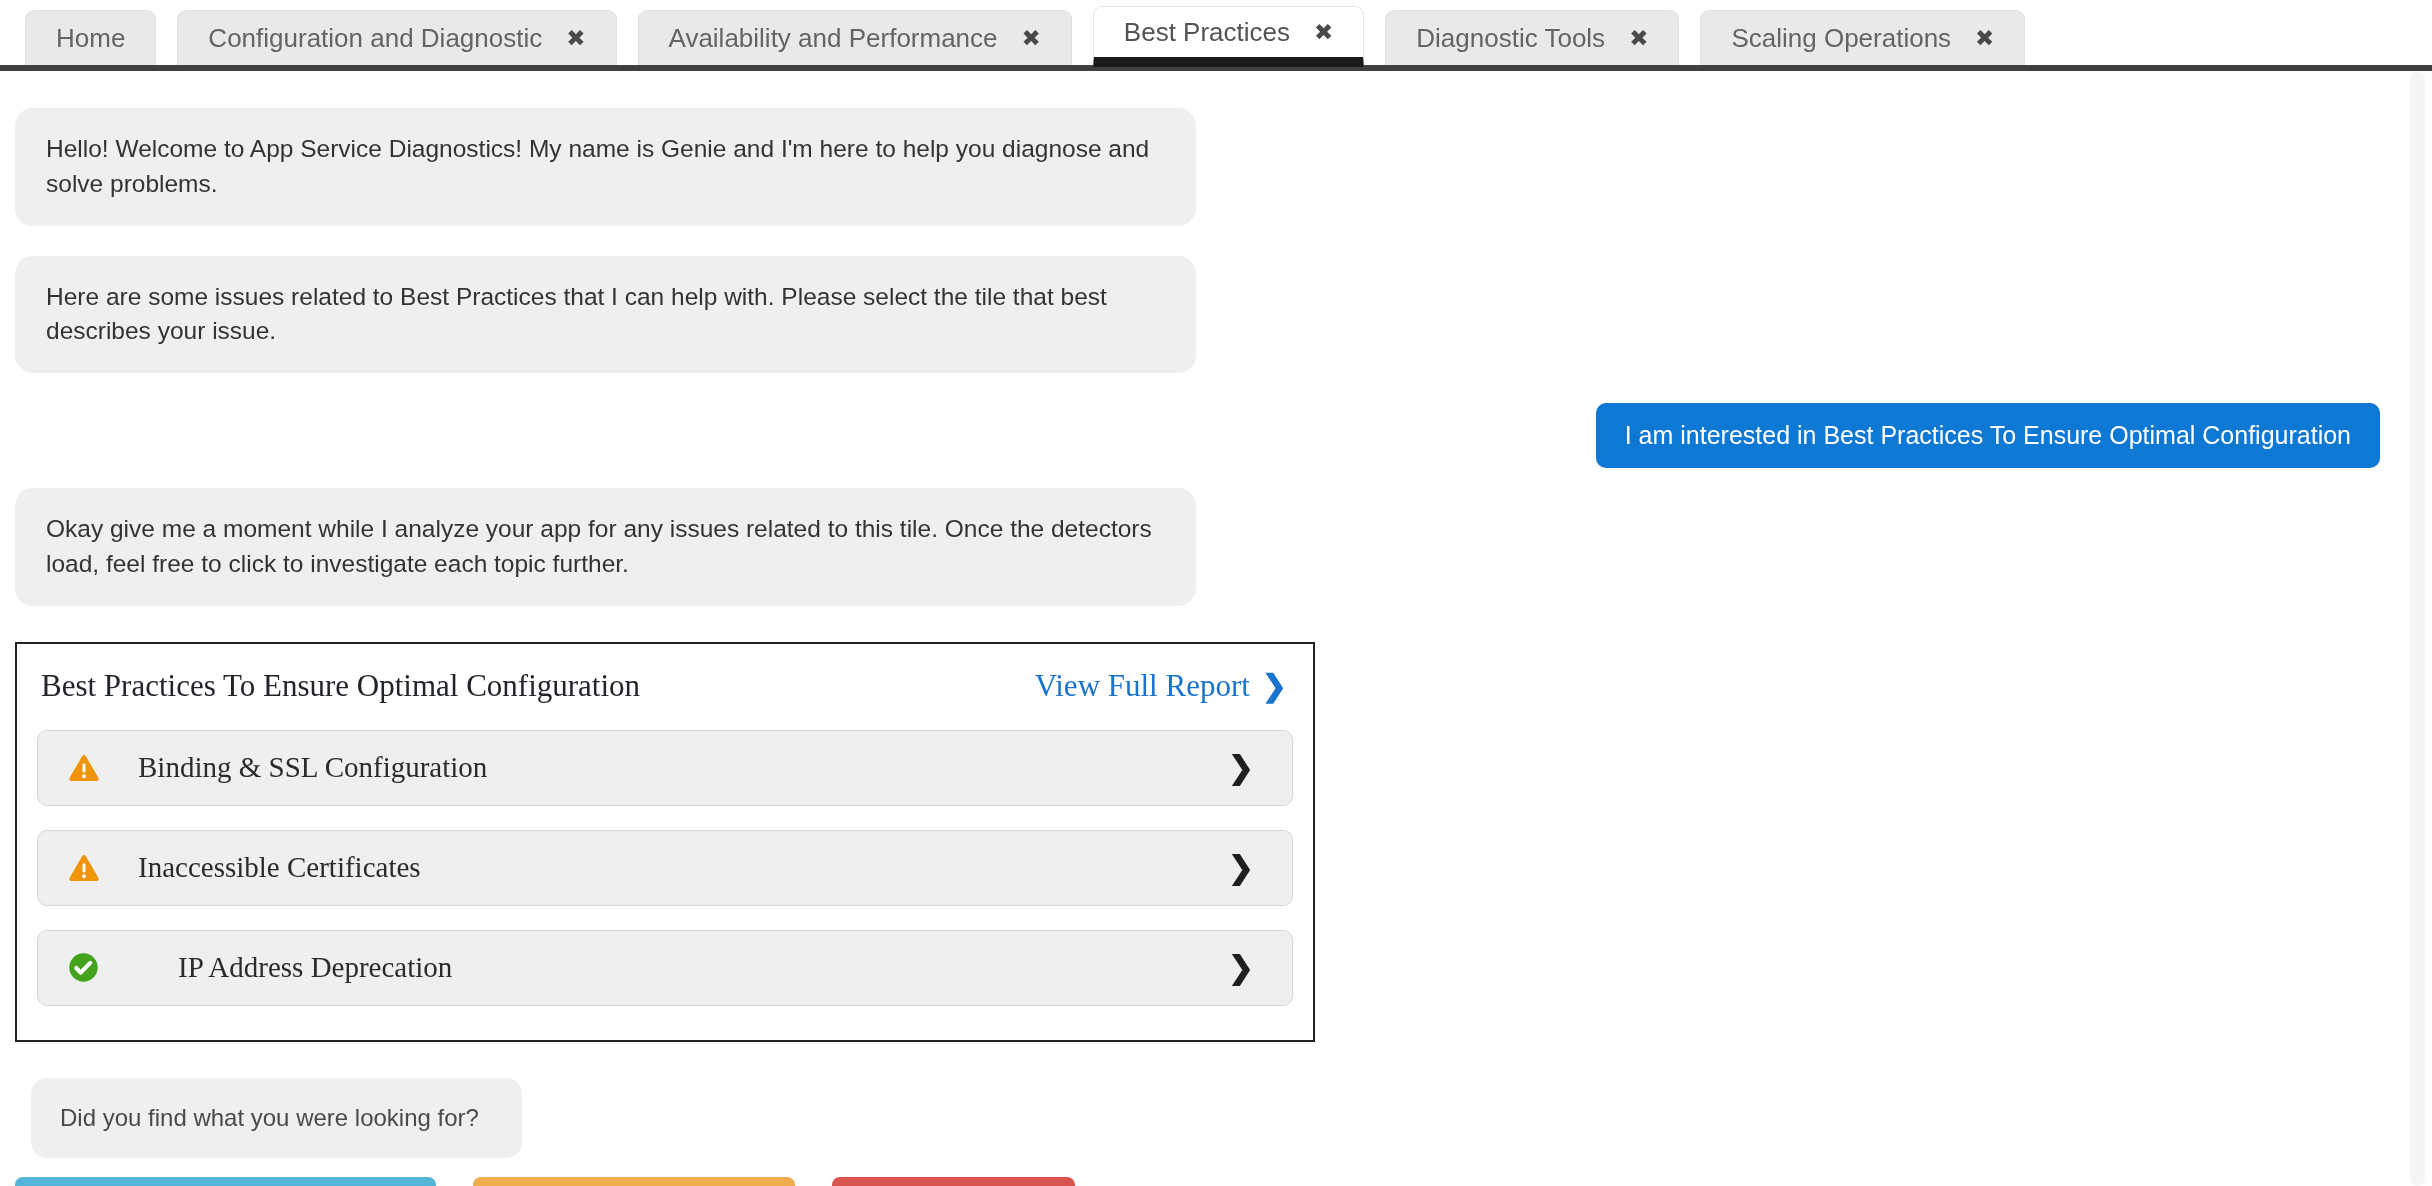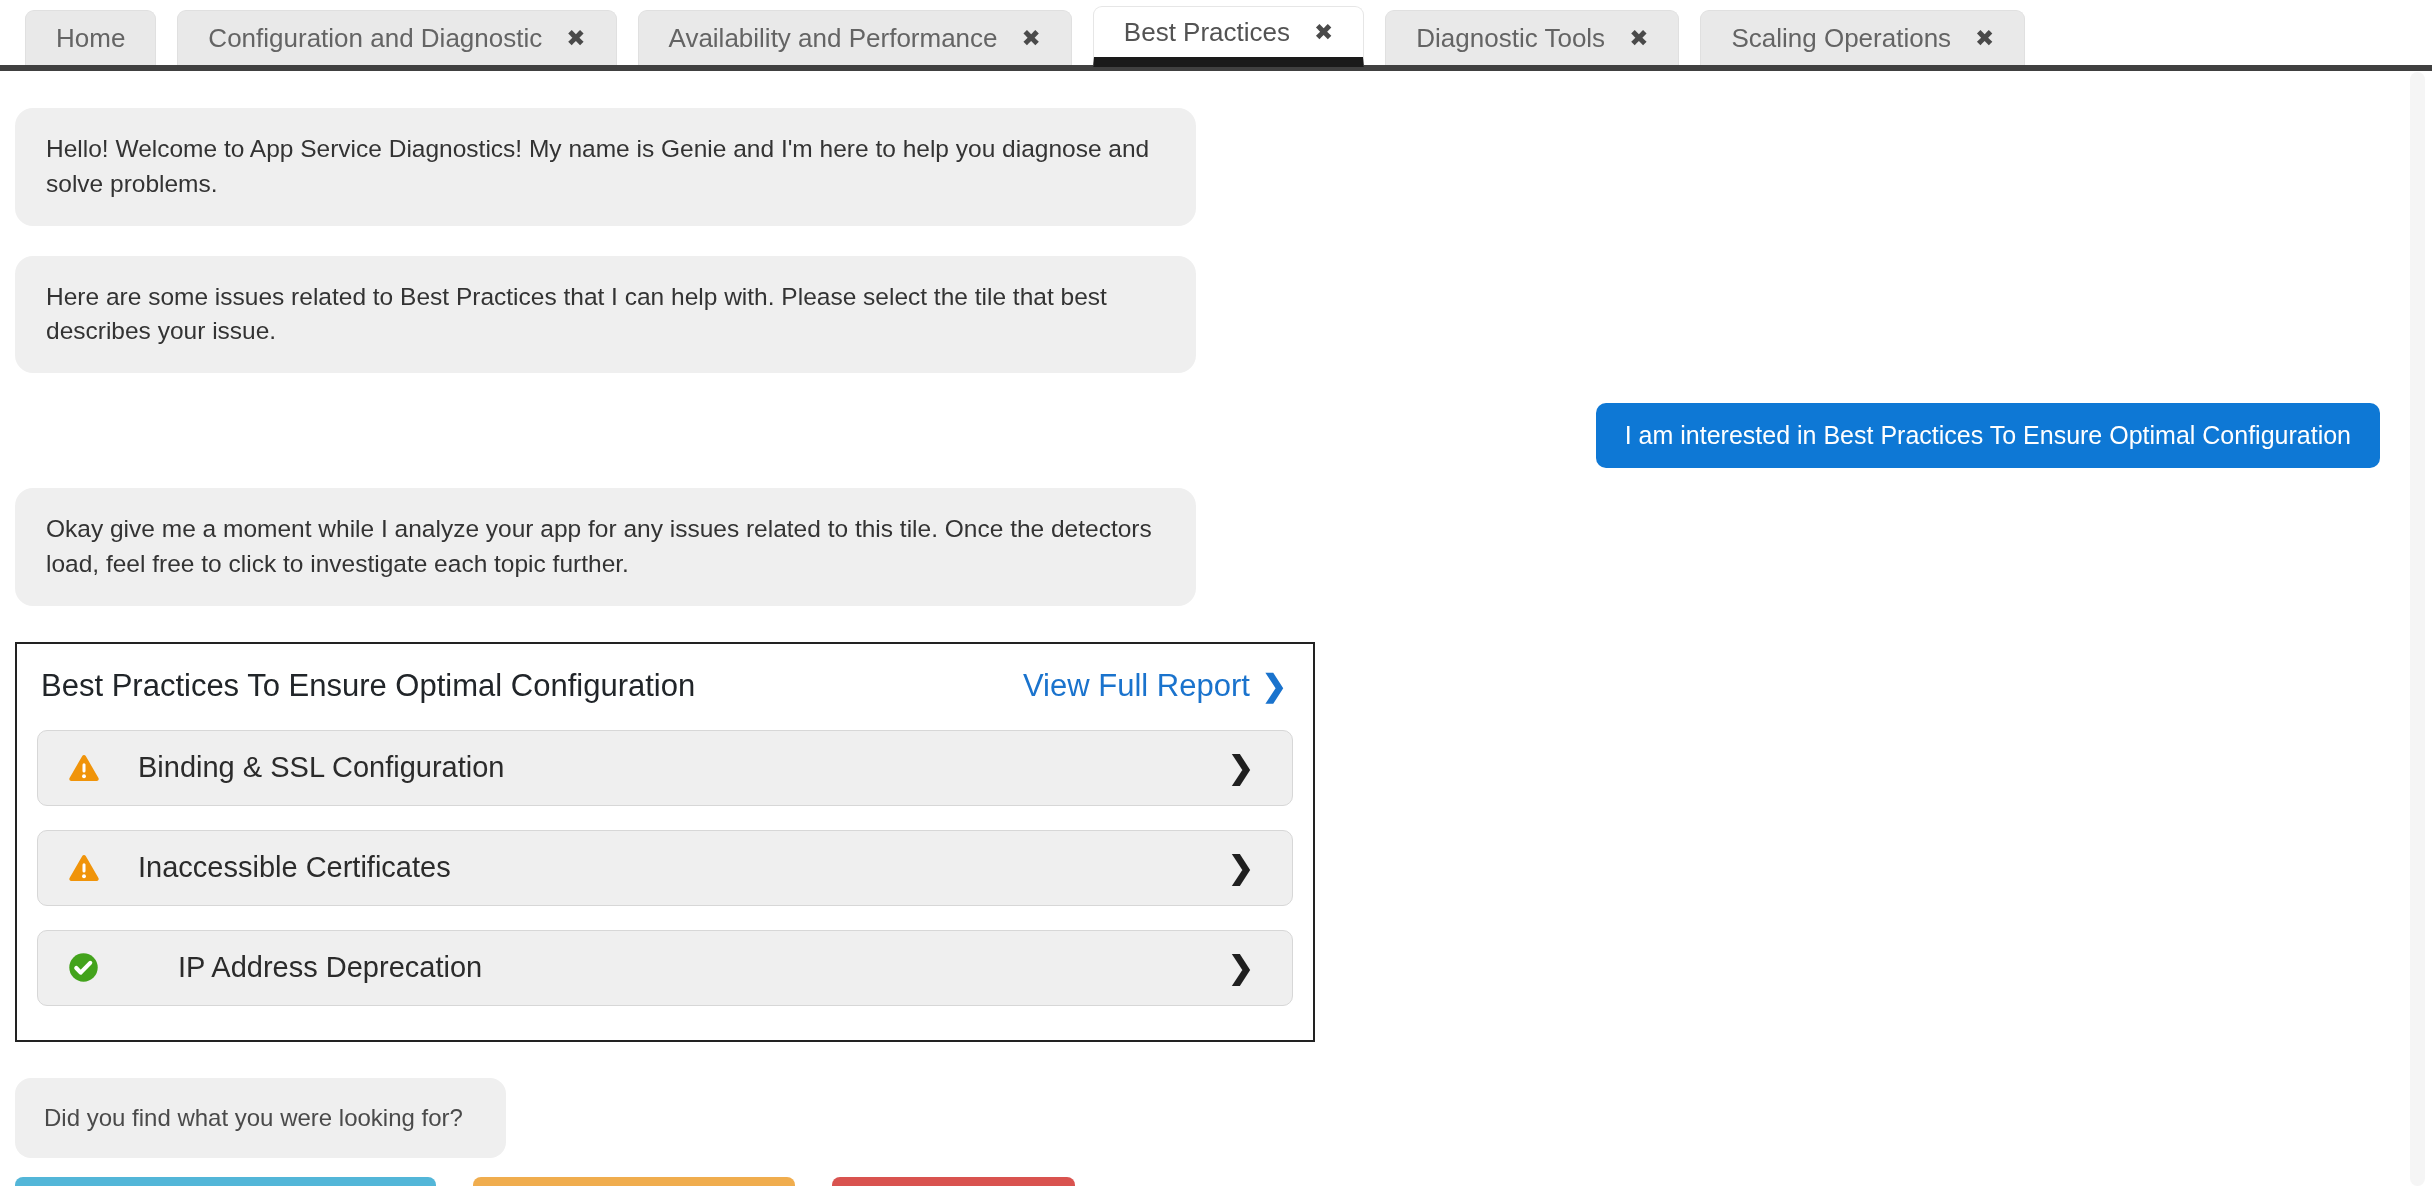--- a/index.html
+++ b/index.html
@@ -94,20 +94,21 @@
     cursor: pointer;
   }
 
   
   .card {
     width: 1300px;
     border: 2px solid #222222;
     margin: 36px 0 0 0;
     padding: 24px 20px 16px 20px;
     background: #ffffff;
+    font-family: Liberation Serif, serif;
   }
   .card-header {
     display: flex;
     justify-content: space-between;
     align-items: center;
     padding: 0 6px 0 4px;
     margin-bottom: 26px;
   }
   .card-title {
     font-size: 31px;
@@ -144,21 +145,21 @@
     flex: 1;
   }
   .row-chev { font-size: 31px; font-weight: bold; color: #1f1f1f; }
 
   
   .bubble.small {
     width: 491px;
     padding: 23px 29px;
     font-size: 24px;
     border-radius: 16px;
-    margin: 36px 0 0 0;
+    margin: 36px 0 0 16px;
     color: #4a4a4a;
   }
   .actions {
     display: flex;
     gap: 37px;
     margin-top: 19px;
   }
   .btn {
     height: 61px;
     border: none;

